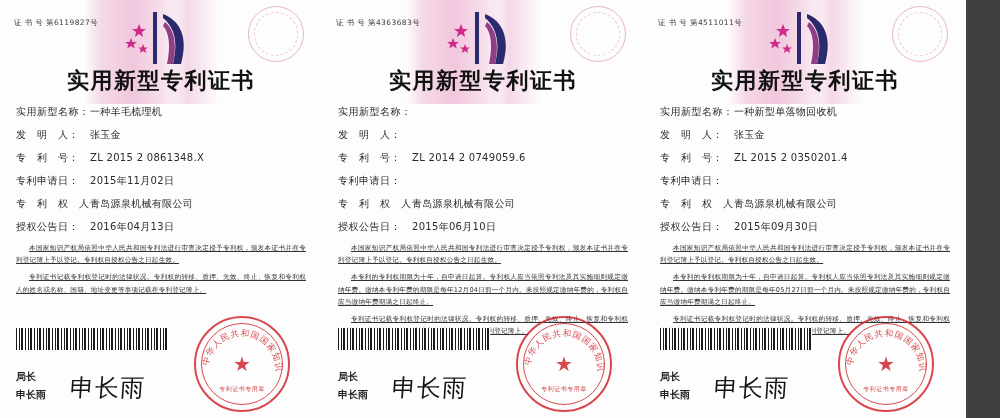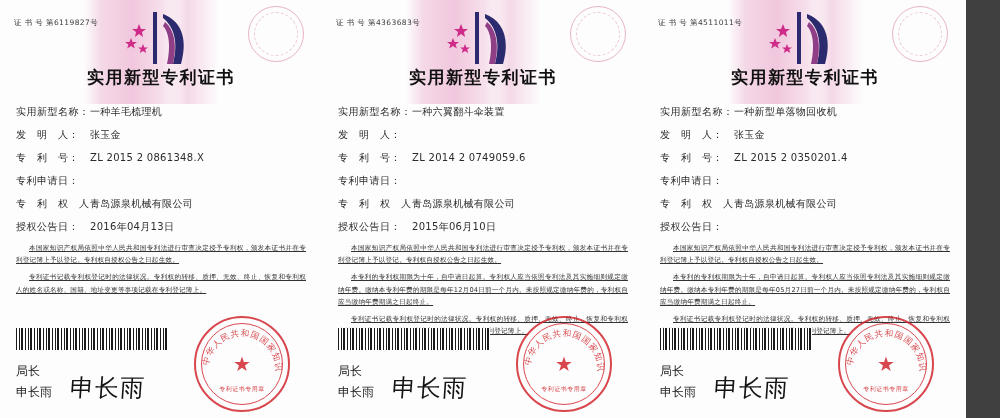--- a/index.html
+++ b/index.html
@@ -87,21 +87,21 @@
     border-radius: 50%;
     border: 1px dashed rgba(214,120,150,0.4);
   }
   .title {
     position: absolute;
     top: 66px;
     left: 0;
     width: 100%;
     text-align: center;
     font-family: "DejaVu Serif", "Liberation Serif", serif;
-    font-size: 17px;
+    font-size: 22px;
     font-weight: bold;
     color: #111111;
     letter-spacing: 1.5px;
   }
   .fields {
     position: absolute;
     top: 105px;
     left: 16px;
     right: 16px;
   }
@@ -147,23 +147,24 @@
         #ffffff 1px, #ffffff 3px,
         #1a1a1a 3px, #1a1a1a 4px,
         #ffffff 4px, #ffffff 5px,
         #1a1a1a 5px, #1a1a1a 7px,
         #ffffff 7px, #ffffff 9px);
   }
   .footer {
     position: absolute;
     bottom: 14px;
     left: 16px;
-    font-size: 12px;
+    font-size: 10px;
     color: #222222;
     line-height: 1.8;
+    font-weight: bold;
   }
   .sign {
     position: absolute;
     bottom: 14px;
     left: 70px;
     font-family: "DejaVu Serif", "Liberation Serif", serif;
     font-size: 24px;
     color: #141414;
     letter-spacing: 1px;
     transform: skewX(-4deg);
@@ -249,20 +250,21 @@
       <div class="frow">
         <span class="flabel">发　明　人：</span>
         <span class="fvalue">张玉金</span>
       </div>
       <div class="frow">
         <span class="flabel">专　利　号：</span>
         <span class="fvalue">ZL 2015 2 0861348.X</span>
       </div>
       <div class="frow">
         <span class="flabel">专利申请日：</span>
+        <span class="fvalue">2015年11月02日</span>
       </div>
       <div class="frow">
         <span class="flabel">专　利　权　人：</span>
         <span class="fvalue">青岛源泉机械有限公司</span>
       </div>
       <div class="frow">
         <span class="flabel">授权公告日：</span>
         <span class="fvalue">2016年04月13日</span>
       </div>
     </div>
@@ -315,21 +317,20 @@
       </svg>
     </div>
 
     <div class="topseal"></div>
 
     <div class="title">实用新型专利证书</div>
 
     <div class="fields">
       <div class="frow">
         <span class="flabel">实用新型名称：</span>
-        <span class="fvalue">一种六翼翻斗伞装置</span>
       </div>
       <div class="frow">
         <span class="flabel">发　明　人：</span>
       </div>
       <div class="frow">
         <span class="flabel">专　利　号：</span>
         <span class="fvalue">ZL 2014 2 0749059.6</span>
       </div>
       <div class="frow">
         <span class="flabel">专利申请日：</span>
@@ -412,20 +413,21 @@
       </div>
       <div class="frow">
         <span class="flabel">专利申请日：</span>
       </div>
       <div class="frow">
         <span class="flabel">专　利　权　人：</span>
         <span class="fvalue">青岛源泉机械有限公司</span>
       </div>
       <div class="frow">
         <span class="flabel">授权公告日：</span>
+        <span class="fvalue">2015年09月30日</span>
       </div>
     </div>
 
     <div class="body">
       <p>本国家知识产权局依照中华人民共和国专利法进行审查决定授予专利权，颁发本证书并在专利登记簿上予以登记。专利权自授权公告之日起生效。</p>
       <p>本专利的专利权期限为十年，自申请日起算。专利权人应当依照专利法及其实施细则规定缴纳年费。缴纳本专利年费的期限是每年05月27日前一个月内。未按照规定缴纳年费的，专利权自应当缴纳年费期满之日起终止。</p>
       <p>专利证书记载专利权登记时的法律状况。专利权的转移、质押、无效、终止、恢复和专利权人的姓名或名称、国籍、地址变更等事项记载在专利登记簿上。</p>
     </div>
 
     <div class="barcode"></div>

